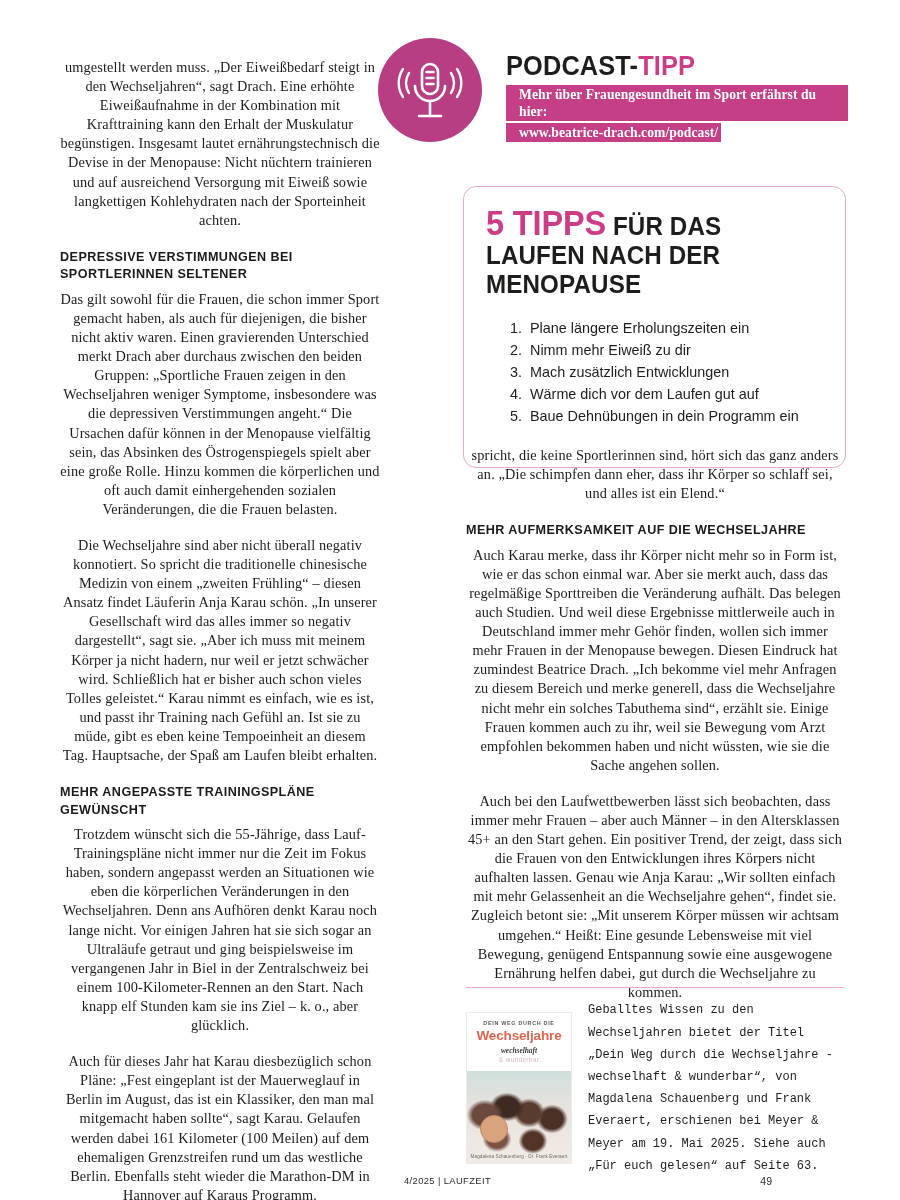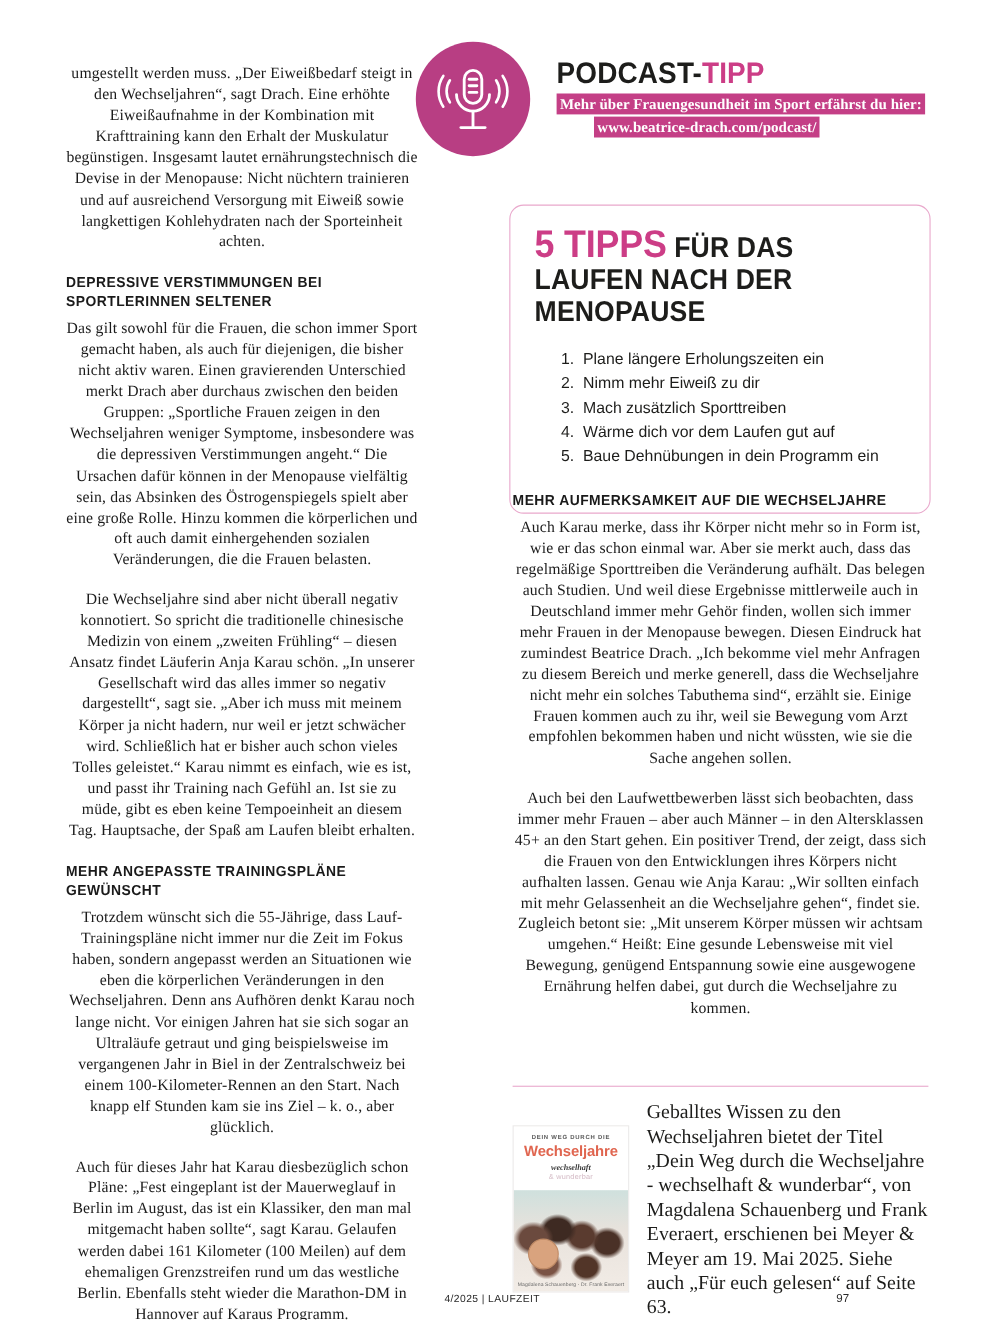--- a/index.html
+++ b/index.html
@@ -94,24 +94,24 @@
   .podcast-title .accent { color: #cc3d86; }
   .podcast-sub { margin-top: 4px; }
   .podcast-sub span {
     display: inline-block;
     background: #c43f86;
     color: #ffffff;
     font-family: "Liberation Serif", serif;
     font-weight: bold;
     font-size: 13.6px;
     line-height: 17px;
-    padding: 1px 3px 1px 3px;
+    padding: 1px 3px 1px 13px;
     letter-spacing: 0.005em;
   }
-  .podcast-sub .line2 { margin-top: 2px; margin-left: 34px; }
+  .podcast-sub .line2 { margin-top: 2px; }
 
   
   .tips-box {
     position: absolute;
     left: 463px;
     top: 186px;
     width: 383px;
     box-sizing: border-box;
     border: 1.4px solid #e9a8cc;
     border-radius: 13px;
@@ -238,22 +238,22 @@
   }
   .bc-footline {
     position: absolute; bottom: 4px; left: 0; width: 100%;
     text-align: center;
     font-family: "Liberation Sans", sans-serif;
     font-size: 4.6px;
     color: #6a6a6a;
     letter-spacing: 0.02em;
   }
   .promo-text {
-    font-family: Liberation Serif, serif;
-    font-size: 18px;
+    font-family: Liberation Mono, monospace;
+    font-size: 12px;
     line-height: 22.2px;
     color: #1d1d1b;
   }
 
   
   .footer {
     position: absolute;
     left: 0;
     top: 1175px;
     width: 828px;
@@ -317,27 +317,28 @@
     <p class="body">Auch für dieses Jahr hat Karau diesbezüglich schon Pläne: „Fest eingeplant ist der Mauerweglauf in Berlin im August, das ist ein Klassiker, den man mal mitgemacht haben sollte“, sagt Karau. Gelaufen werden dabei 161 Kilometer (100 Meilen) auf dem ehemaligen Grenzstreifen rund um das westliche Berlin. Ebenfalls steht wieder die Marathon-DM in Hannover auf Karaus Programm.</p>
 
   </div>
 
   <div class="tips-box">
     <div class="tips-heading"><span class="big">5 TIPPS</span>
       <span>FÜR DAS LAUFEN NACH DER MENOPAUSE</span></div>
     <ol class="tips-list">
       <li>Plane längere Erholungszeiten ein</li>
       <li>Nimm mehr Eiweiß zu dir</li>
-      <li>Mach zusätzlich Sporttreiben</li>
+      <li>Mach zusätzlich Entwicklungen</li>
       <li>Wärme dich vor dem Laufen gut auf</li>
       <li>Baue Dehnübungen in dein Programm ein</li>
     </ol>
   </div>
 
   <div class="right-flow">
+    <p class="body">spricht, die keine Sportlerinnen sind, hört sich das ganz anders an. „Die schimpfen dann eher, dass ihr Körper so schlaff sei, und alles ist ein Elend.“</p>
     <h2 class="sec">MEHR AUFMERKSAMKEIT AUF DIE WECHSELJAHRE</h2>
     <p class="body">Auch Karau merke, dass ihr Körper nicht mehr so in Form ist, wie er das schon einmal war. Aber sie merkt auch, dass das regelmäßige Sporttreiben die Veränderung aufhält. Das belegen auch Studien. Und weil diese Ergebnisse mittlerweile auch in Deutschland immer mehr Gehör finden, wollen sich immer mehr Frauen in der Menopause bewegen. Diesen Eindruck hat zumindest Beatrice Drach. „Ich bekomme viel mehr Anfragen zu diesem Bereich und merke generell, dass die Wechseljahre nicht mehr ein solches Tabuthema sind“, erzählt sie. Einige Frauen kommen auch zu ihr, weil sie Bewegung vom Arzt empfohlen bekommen haben und nicht wüssten, wie sie die Sache angehen sollen.</p>
     <p class="body tight">Auch bei den Laufwettbewerben lässt sich beobachten, dass immer mehr Frauen – aber auch Männer – in den Altersklassen 45+ an den Start gehen. Ein positiver Trend, der zeigt, dass sich die Frauen von den Entwicklungen ihres Körpers nicht aufhalten lassen. Genau wie Anja Karau: „Wir sollten einfach mit mehr Gelassenheit an die Wechseljahre gehen“, findet sie. Zugleich betont sie: „Mit unserem Körper müssen wir achtsam umgehen.“ Heißt: Eine gesunde Lebensweise mit viel Bewegung, genügend Entspannung sowie eine ausgewogene Ernährung helfen dabei, gut durch die Wechseljahre zu kommen.</p>
   </div>
 
   <div class="promo">
     <div class="promo-rule"></div>
     <div class="promo-row">
       <div class="book-cover">
         <div class="bc-top"></div>
@@ -348,16 +349,16 @@
         <div class="bc-photo"></div>
         <div class="bc-badge"></div>
         <div class="bc-footline">Magdalena Schauenberg · Dr. Frank Everaert</div>
       </div>
       <div class="promo-text">Geballtes Wissen zu den Wechseljahren bietet der Titel „Dein Weg durch die Wechseljahre - wechselhaft &amp; wunderbar“, von Magdalena Schauenberg und Frank Everaert, erschienen bei Meyer &amp; Meyer am 19. Mai 2025. Siehe auch „Für euch gelesen“ auf Seite 63.</div>
     </div>
   </div>
 
   <div class="footer">
     <div class="footer-left">4/2025 | LAUFZEIT</div>
-    <div class="footer-right">97</div>
+    <div class="footer-right">49</div>
   </div>
 
 </div>
 
 </body></html>

